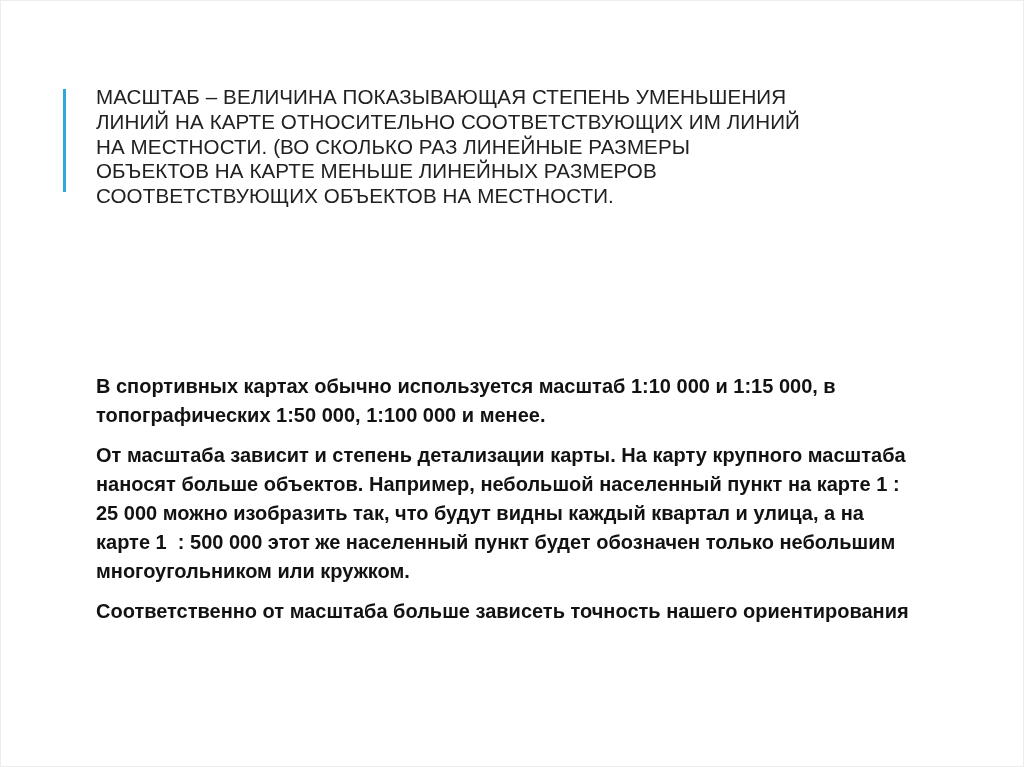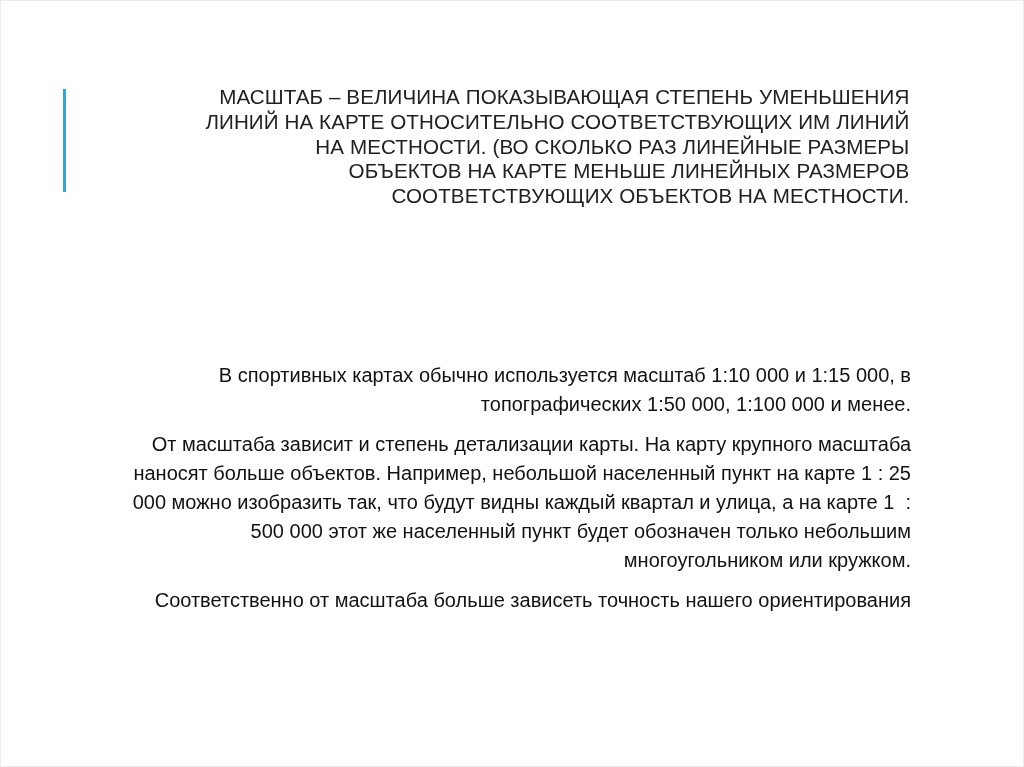--- a/index.html
+++ b/index.html
@@ -9,21 +9,20 @@
   }
   .slide {
     position: relative;
     width: 1024px;
     height: 767px;
     background: #ffffff;
     border: 1px solid #ededed;
     box-sizing: border-box;
     overflow: hidden;
     font-family: "Liberation Sans", sans-serif;
-    text-align: right;
   }
   .accent-bar {
     position: absolute;
     left: 62px;
     top: 88px;
     width: 3px;
     height: 103px;
     background: #2fa7dc;
   }
   .title-block {
@@ -44,22 +43,23 @@
   .body-block {
     position: absolute;
     left: 95px;
     top: 360px;
     width: 815px;
     color: #121212;
     font-size: 20px;
     line-height: 29px;
   }
   .body-paragraph {
-    margin: 0 0 11px 0;
+    margin: 11px 0 11px 0;
     white-space: pre-wrap;
+    font-weight: bold;
   }
 </style>
 </head>
 <body>
 
 <div class="slide">
 
   <div class="accent-bar"></div>
 
   <div class="title-block">

